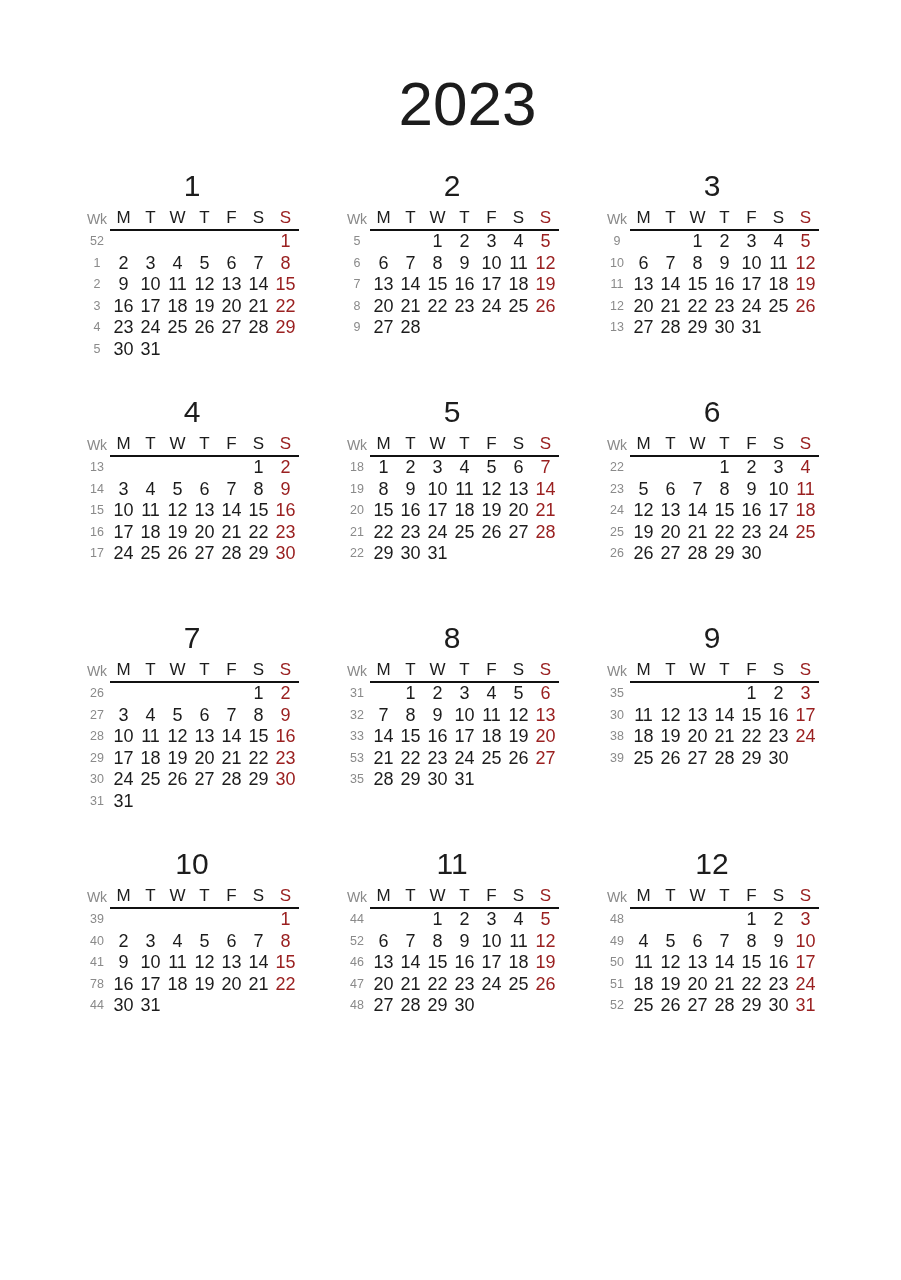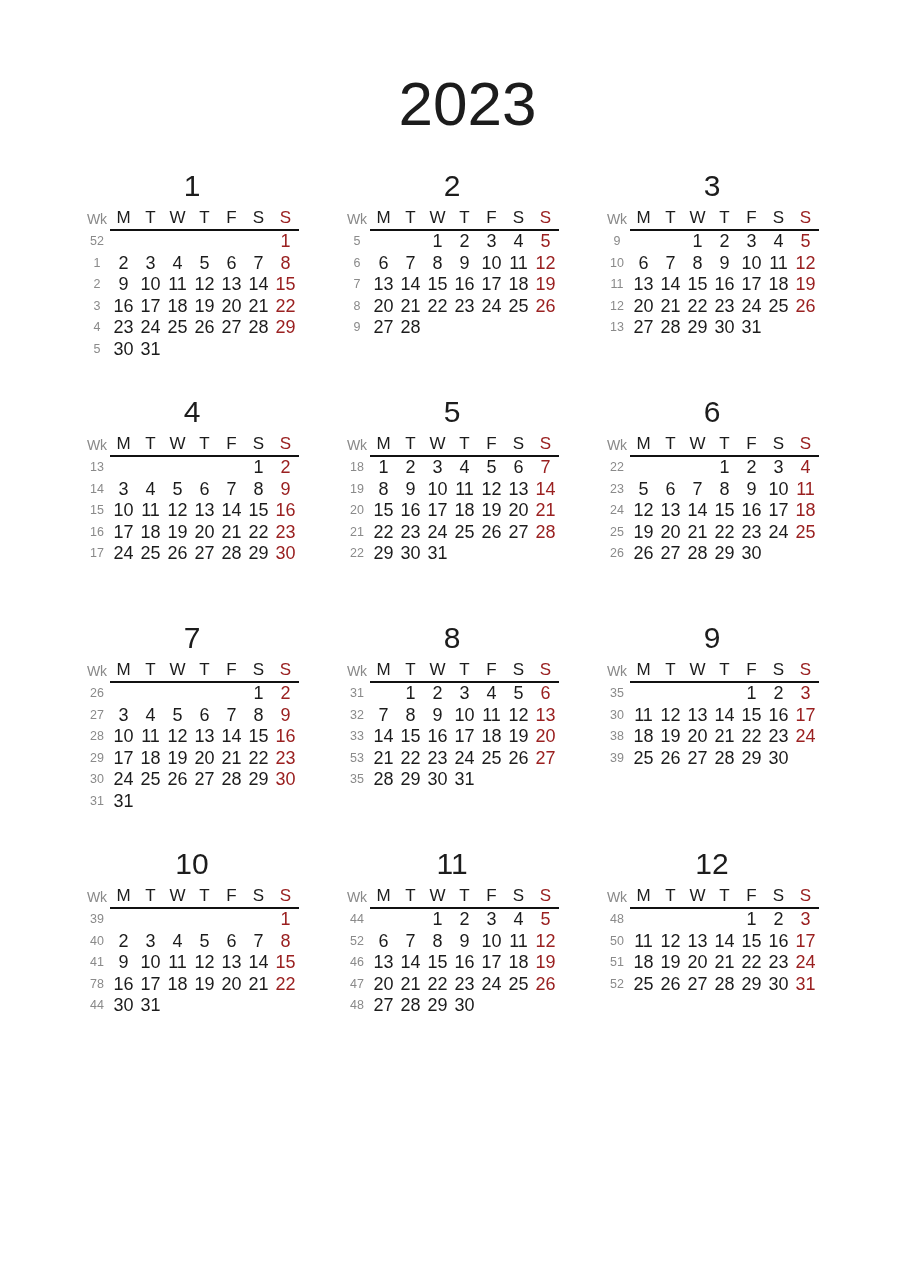--- a/index.html
+++ b/index.html
@@ -1005,20 +1005,30 @@
               <td class="wk-num">48</td>
               <td class="date-cell"></td>
               <td class="date-cell"></td>
               <td class="date-cell"></td>
               <td class="date-cell"></td>
               <td class="date-cell">1</td>
               <td class="date-cell">2</td>
               <td class="date-cell sun">3</td>
             </tr>
             <tr>
+              <td class="wk-num">49</td>
+              <td class="date-cell">4</td>
+              <td class="date-cell">5</td>
+              <td class="date-cell">6</td>
+              <td class="date-cell">7</td>
+              <td class="date-cell">8</td>
+              <td class="date-cell">9</td>
+              <td class="date-cell sun">10</td>
+            </tr>
+            <tr>
               <td class="wk-num">50</td>
               <td class="date-cell">11</td>
               <td class="date-cell">12</td>
               <td class="date-cell">13</td>
               <td class="date-cell">14</td>
               <td class="date-cell">15</td>
               <td class="date-cell">16</td>
               <td class="date-cell sun">17</td>
             </tr>
             <tr>

